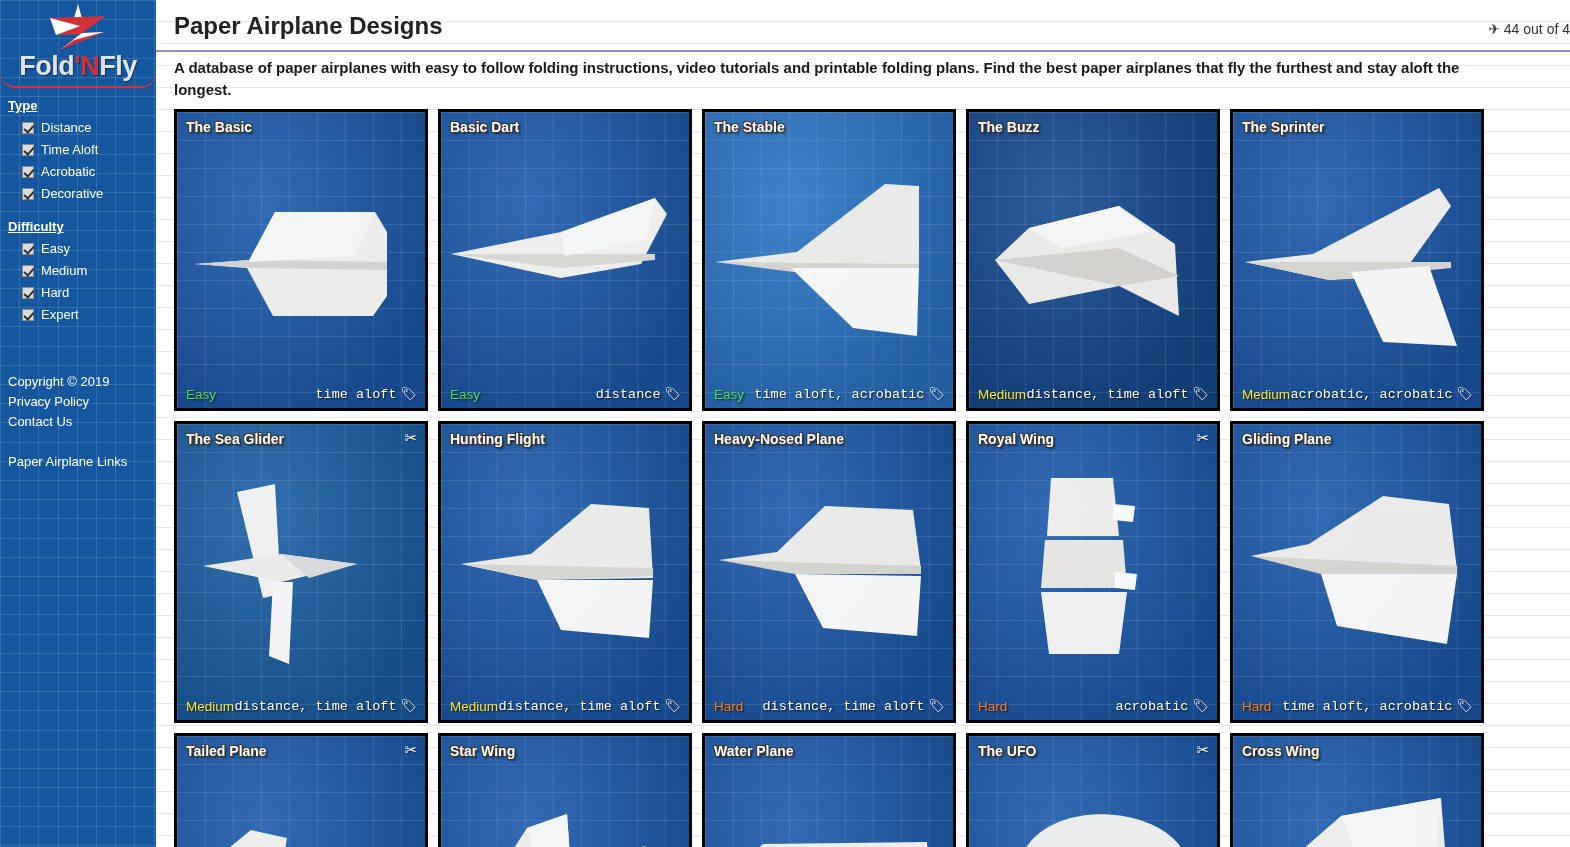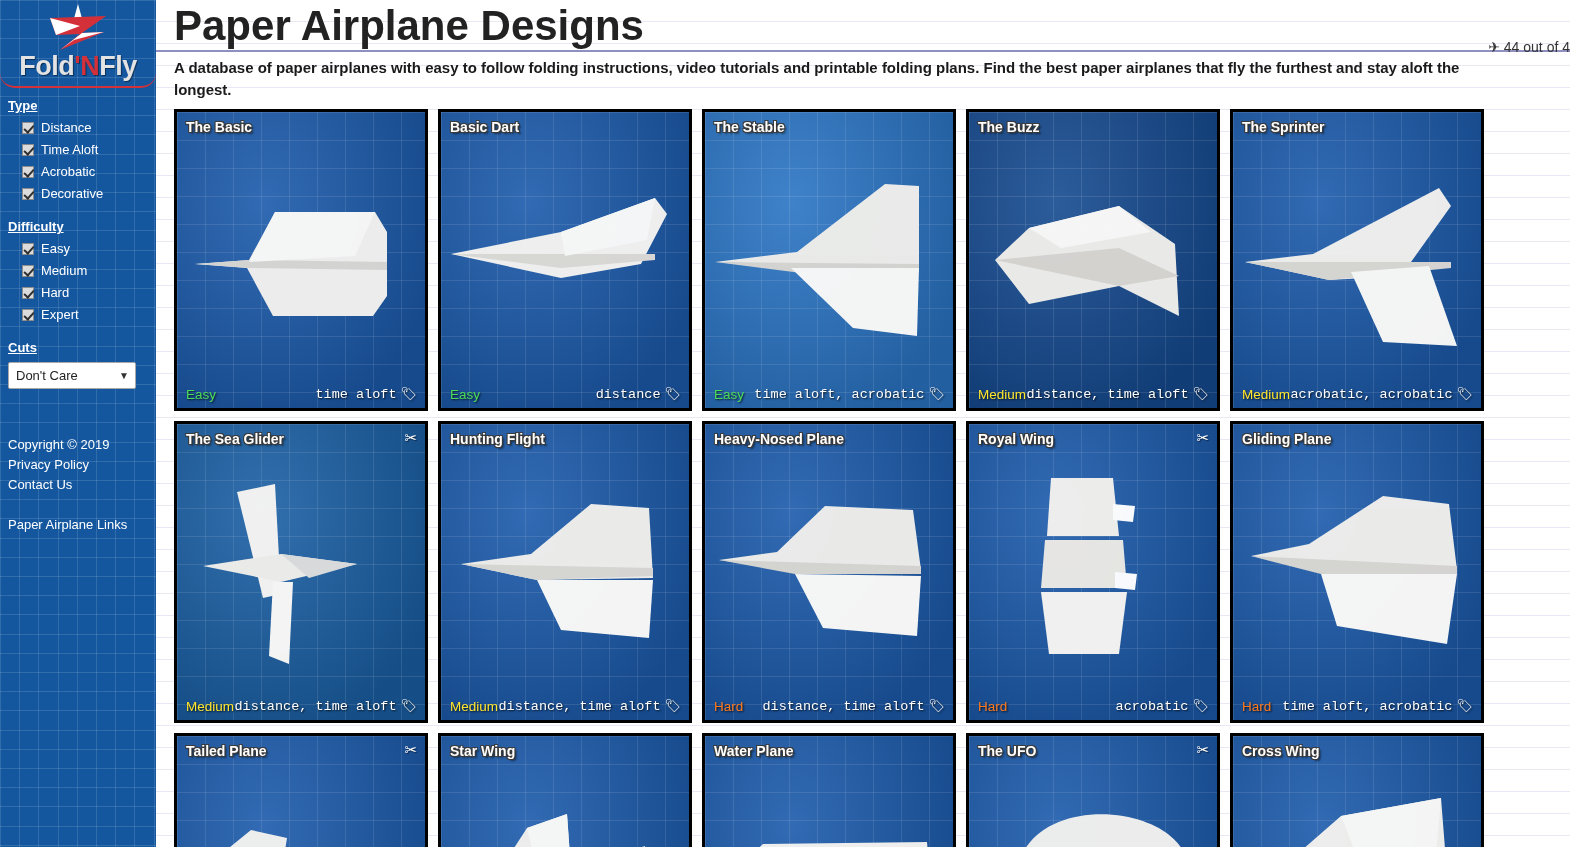--- a/index.html
+++ b/index.html
@@ -103,31 +103,31 @@
 
   
   #main {
     flex: 1 1 auto;
     height: 847px;
     position: relative;
     padding: 0 0 0 18px;
     overflow: hidden;
   }
   #page-title {
-    font-size: 42px; font-weight: bold; color: #222222;
+    font-size: 24px; font-weight: bold; color: #222222;
     margin: 4px 0 0 0; line-height: 44px;
     padding-bottom: 2px;
   }
   #title-rule {
     border-bottom: 2px solid #8f8fc0;
     margin: 0 0 0 -18px;
   }
   #counter {
     position: absolute;
-    right: 0px; top: 39px;
+    right: 0px; top: 21px;
     font-size: 14px; color: #333;
     white-space: nowrap;
   }
   #intro {
     font-size: 15px; font-weight: bold; color: #1a1a1a;
     line-height: 22px;
     margin: 5px 0 8px 0;
     padding-right: 8px;
     white-space: pre-wrap;
   }
@@ -245,27 +245,20 @@
     <label class="filter-row">
       <span class="cb"></span>
       <span class="filter-label">Hard</span>
     </label>
     <label class="filter-row">
       <span class="cb"></span>
       <span class="filter-label">Expert</span>
     </label>
   </div>
 
-  <div class="filter-group" id="cuts-group">
-    <div class="filter-title">Cuts</div>
-    <div id="cuts-select">
-      <span>Don't Care</span>
-      <span class="caret">▼</span>
-    </div>
-  </div>
 
   <nav id="side-links">
     <a>Copyright © 2019</a>
     <a>Privacy Policy</a>
     <a>Contact Us</a>
     <div class="spacer"></div>
     <a>Paper Airplane Links</a>
   </nav>
 </aside>
 

